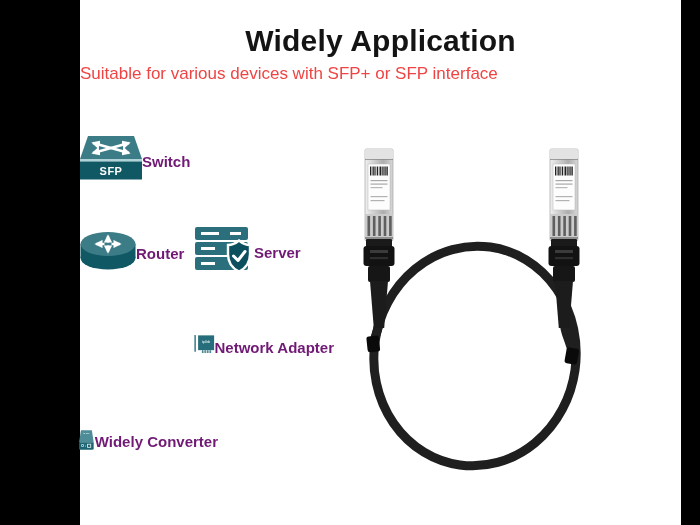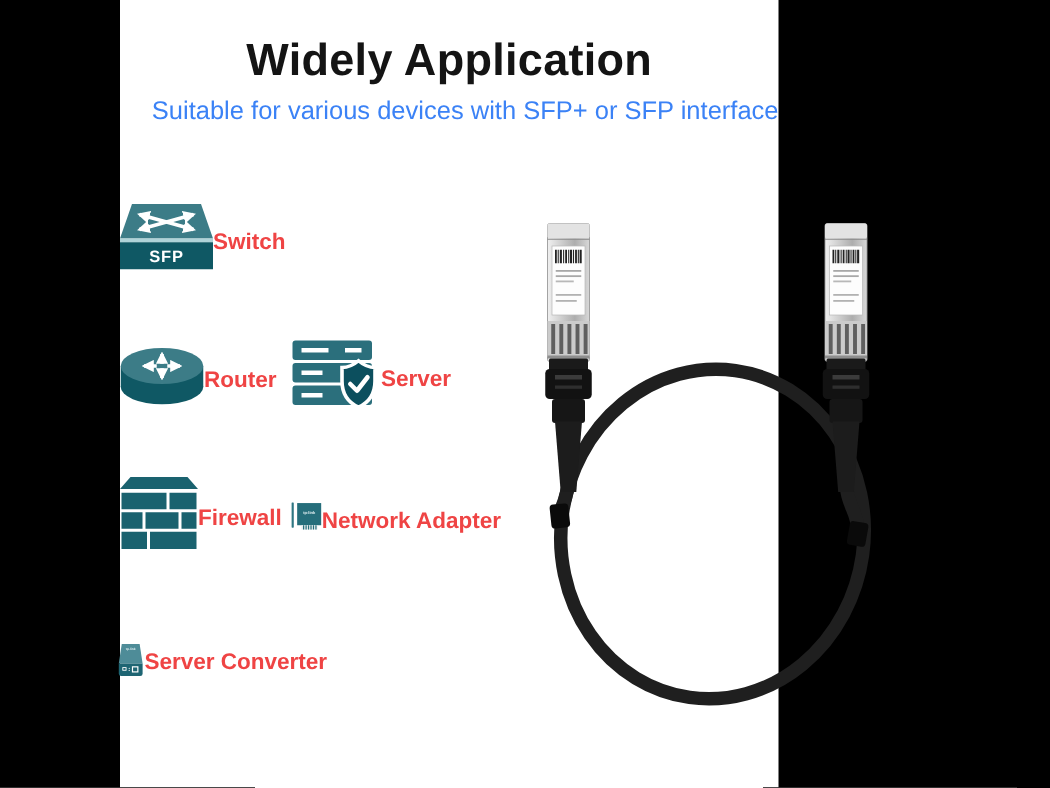--- a/index.html
+++ b/index.html
@@ -1,24 +1,24 @@
 <!DOCTYPE html>
 <html><head>
 <meta charset="utf-8">
 <style>
   html,body{margin:0;padding:0;background:#000;}
   .stage{position:relative;width:700px;height:525px;background:#000;overflow:hidden;
          font-family:"Liberation Sans","DejaVu Sans",sans-serif;}
-  .content{position:absolute;left:80px;top:0;width:439px;height:525px;background:#fff;}
+  .content{position:absolute;left:80px;top:0;width:601px;height:525px;background:#fff;}
   .title{position:absolute;top:24px;left:0;width:100%;text-align:center;
          font-size:30px;font-weight:bold;color:#141414;letter-spacing:.2px;}
-  .subtitle{position:absolute;top:64px;left:0;width:100%;text-align:right;
-         font-size:17px;color:#3b82f6;}
+  .subtitle{position:absolute;top:64px;left:0;width:100%;text-align:left;
+         font-size:17px;color:#ef4444;}
   .cell{position:absolute;width:140px;display:flex;flex-direction:row;align-items:center;}
-  .cell .label{font-weight:bold;font-size:15px;color:#ef4444;margin-top:6px;
+  .cell .label{font-weight:bold;font-size:15px;color:#701a75;margin-top:6px;
          white-space:nowrap;text-align:right;}
   svg text{font-family:"Liberation Sans","DejaVu Sans",sans-serif;}
   .photo{position:absolute;left:268px;top:140px;}
 </style>
 </head>
 <body>
 
 <div class="stage">
   <div class="content">
 
@@ -64,33 +64,20 @@
         <line x1="7" y1="7.5" x2="25" y2="7.5" stroke="#fff" stroke-width="3"></line>
         <line x1="36" y1="7.5" x2="47" y2="7.5" stroke="#fff" stroke-width="3"></line>
         <line x1="7" y1="22.5" x2="21" y2="22.5" stroke="#fff" stroke-width="3"></line>
         <line x1="7" y1="37.5" x2="21" y2="37.5" stroke="#fff" stroke-width="3"></line>
         <path d="M45,14.5 C48.5,17.5 52.5,19 56,19 L56,28 C56,36.5 51.5,42.5 45,45.5 C38.5,42.5 34,36.5 34,28 L34,19 C37.5,19 41.5,17.5 45,14.5 Z" fill="#0C4F5E" stroke="#fff" stroke-width="2.4"></path>
         <path d="M39.5,30 L44,34.5 L51,25.5" stroke="#fff" stroke-width="3" fill="none" stroke-linecap="round" stroke-linejoin="round"></path>
       </svg>
       <div class="label" style="margin-top:2px">Server</div>
     </div>
 
-    <div class="cell" style="left:0px;top:317px;">
-      <svg width="52" height="50" viewBox="0 0 52 50">
-        <polygon points="7,1 45,1 52,9 0,9" fill="#1A626F"></polygon>
-        <rect x="1" y="11.5" width="30" height="11" fill="#1A626F"></rect>
-        <rect x="33" y="11.5" width="18" height="11" fill="#1A626F"></rect>
-        <rect x="1" y="24.5" width="14" height="11" fill="#1A626F"></rect>
-        <rect x="17" y="24.5" width="22" height="11" fill="#1A626F"></rect>
-        <rect x="41" y="24.5" width="10" height="11" fill="#1A626F"></rect>
-        <rect x="1" y="37.5" width="17" height="11.5" fill="#1A626F"></rect>
-        <rect x="20" y="37.5" width="31" height="11.5" fill="#1A626F"></rect>
-      </svg>
-      <div class="label">Firewall</div>
-    </div>
 
     <div class="cell" style="left:114px;top:321px;">
       <svg width="50" height="46" viewBox="0 0 50 46">
         <rect x="1" y="1" width="3.5" height="41" rx="1" fill="#2E7682"></rect>
         <rect x="10" y="2" width="39" height="36" fill="#266E7B"></rect>
         <text x="29.5" y="20" font-size="6.5" font-weight="bold" fill="#E8F4F6" text-anchor="middle">tp-link</text>
         <rect x="17" y="38" width="26" height="7" fill="#E8EDEE"></rect>
         <rect x="19.5" y="38" width="2" height="7" fill="#266E7B"></rect>
         <rect x="23.5" y="38" width="2" height="7" fill="#266E7B"></rect>
         <rect x="27.5" y="38" width="2" height="7" fill="#266E7B"></rect>
@@ -106,21 +93,21 @@
         <polygon points="8,2 38,2 43,35 3,35" fill="#4E8C98"></polygon>
         <path d="M3,35 H43 V52 Q43,56 39,56 H7 Q3,56 3,52 Z" fill="#1E6573"></path>
         <text x="23" y="13" font-size="5.5" font-weight="bold" fill="#DCEEF1" text-anchor="middle">tp-link</text>
         <rect x="9" y="41" width="7" height="6" fill="#fff"></rect>
         <rect x="10.5" y="42.5" width="4" height="3" fill="#1E6573"></rect>
         <circle cx="20.5" cy="43" r="1" fill="#fff"></circle>
         <circle cx="20.5" cy="46.5" r="1" fill="#fff"></circle>
         <rect x="25" y="39.5" width="11" height="10.5" fill="#fff"></rect>
         <rect x="27" y="41.5" width="7" height="6.5" fill="#1E6573"></rect>
       </svg>
-      <div class="label" style="margin-top:3px">Server Converter</div>
+      <div class="label" style="margin-top:3px">Widely Converter</div>
     </div>
 
 
     <svg class="photo" width="300" height="385" viewBox="0 0 300 385">
       <defs>
         <linearGradient id="met" x1="0" y1="0" x2="1" y2="0">
           <stop offset="0" stop-color="#F0F0F0"></stop>
           <stop offset="0.45" stop-color="#C2C2C2"></stop>
           <stop offset="0.65" stop-color="#ADADAD"></stop>
           <stop offset="1" stop-color="#D8D8D8"></stop>

